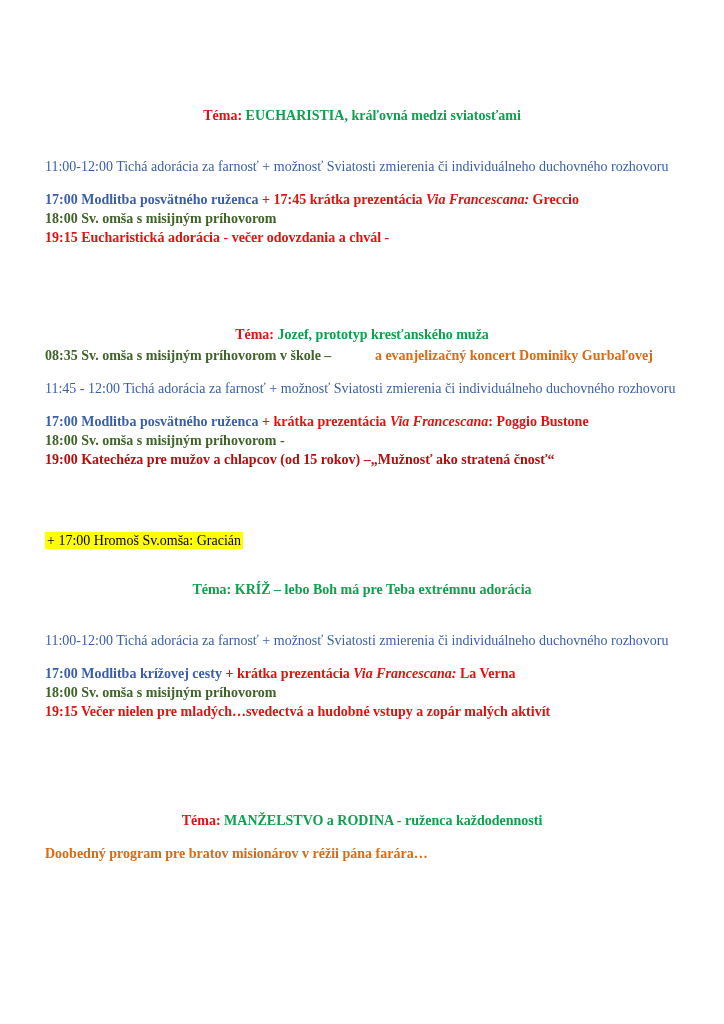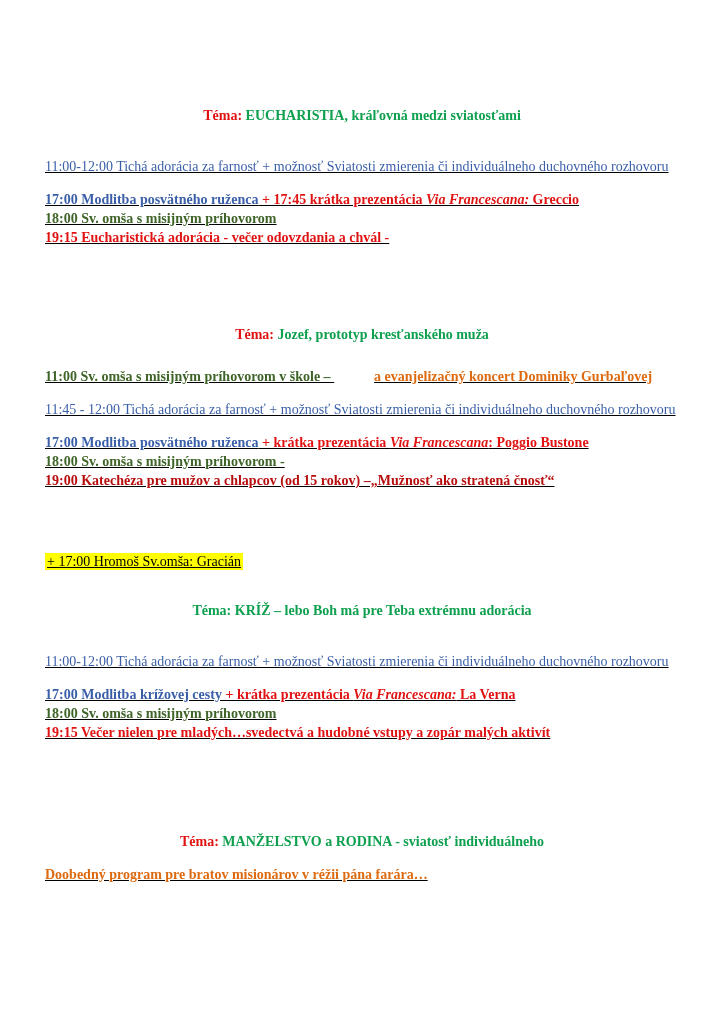--- a/index.html
+++ b/index.html
@@ -15,49 +15,49 @@
     line-height: 19px;
     overflow: hidden;
     color: #000000;
   }
   .doc-body { width: 634px; }
   .section { margin: 0; }
   .sec-2 { margin-top: 78px; }
   .sec-3 { margin-top: 30px; }
   .sec-4 { margin-top: 90px; }
   .heading { margin: 0 0 32px 0; text-align: center; font-weight: 700; }
-  .sec-2 .heading { margin-bottom: 23px; }
+  .sec-2 .heading { margin-bottom: 2px; }
   .sec-4 .heading { margin-bottom: 14px; }
-  .block { margin: 0 0 14px 0; text-decoration: underline; }
+  .block { margin: 0 0 14px 0; }
   .block-note { margin-top: 62px; }
   .spacer { display: inline-block; width: 40px; }
   .highlight { background: #ffff00; padding: 1px 2px; margin-top: 38px; }
   .seg-bold { font-weight: 700; }
   .seg-italic { font-style: italic; }
 </style>
 </head>
 <body>
 
 <div class="page">
   <div class="doc-body" id="doc-body">
       <div class="section sec-1">
         <p class="heading"><span class="seg-bold" style="color: rgb(224, 18, 18);">Téma: </span><span class="seg-bold" style="color: rgb(14, 160, 78);">EUCHARISTIA, kráľovná medzi sviatosťami</span></p>
         <p class="block block-adoration"><span style="color: rgb(58, 95, 168);">11:00-12:00 Tichá adorácia za farnosť + možnosť Sviatosti zmierenia či individuálneho duchovného rozhovoru</span></p>
         <p class="block block-schedule"><span class="seg-bold" style="color: rgb(58, 95, 168);">17:00 Modlitba posvätného ruženca</span><span class="seg-bold" style="color: rgb(224, 18, 18);"> + 17:45 krátka prezentácia </span><span class="seg-bold seg-italic" style="color: rgb(224, 18, 18);">Via Francescana:</span><span class="seg-bold" style="color: rgb(224, 18, 18);"> Greccio</span><br><span class="seg-bold" style="color: rgb(63, 100, 40);">18:00 Sv. omša s misijným príhovorom</span><br><span class="seg-bold" style="color: rgb(224, 18, 18);">19:15  Eucharistická adorácia - večer odovzdania a chvál -</span></p>
       </div>
       <div class="section sec-2">
         <p class="heading"><span class="seg-bold" style="color: rgb(224, 18, 18);">Téma: </span><span class="seg-bold" style="color: rgb(14, 160, 78);">Jozef, prototyp kresťanského muža</span></p>
-        <p class="block block-mass-school"><span class="seg-bold" style="color: rgb(63, 100, 40);">11:00 Sv. omša s misijným príhovorom v škole – </span><span class="spacer"></span><span class="seg-bold" style="color: rgb(221, 106, 16);">a evanjelizačný koncert Dominiky Gurbaľovej</span></p>
+        <p class="block block-mass-school"><span class="seg-bold" style="color: rgb(63, 100, 40);">08:35 Sv. omša s misijným príhovorom v škole – </span><span class="spacer"></span><span class="seg-bold" style="color: rgb(221, 106, 16);">a evanjelizačný koncert Dominiky Gurbaľovej</span></p>
         <p class="block block-adoration"><span style="color: rgb(58, 95, 168);">11:45 - 12:00 Tichá adorácia za farnosť + možnosť Sviatosti zmierenia či individuálneho duchovného rozhovoru</span></p>
         <p class="block block-schedule"><span class="seg-bold" style="color: rgb(58, 95, 168);">17:00 Modlitba posvätného ruženca</span><span class="seg-bold" style="color: rgb(224, 18, 18);"> + krátka prezentácia </span><span class="seg-bold seg-italic" style="color: rgb(224, 18, 18);">Via Francescana</span><span class="seg-bold" style="color: rgb(224, 18, 18);">: Poggio Bustone</span><br><span class="seg-bold" style="color: rgb(63, 100, 40);">18:00 Sv. omša s misijným príhovorom -</span><br><span class="seg-bold" style="color: rgb(184, 13, 13);">19:00 Katechéza pre mužov a chlapcov (od 15 rokov) –„Mužnosť ako stratená čnosť“</span></p>
         <p class="block block-note"><span class="highlight" style="color: rgb(0, 0, 0);">+ 17:00 Hromoš Sv.omša: Gracián</span></p>
       </div>
       <div class="section sec-3">
         <p class="heading"><span class="seg-bold" style="color: rgb(14, 160, 78);">Téma: KRÍŽ – lebo Boh má pre Teba extrémnu adorácia</span></p>
         <p class="block block-adoration"><span style="color: rgb(58, 95, 168);">11:00-12:00 Tichá adorácia za farnosť + možnosť Sviatosti zmierenia či individuálneho duchovného rozhovoru</span></p>
         <p class="block block-schedule"><span class="seg-bold" style="color: rgb(58, 95, 168);">17:00 Modlitba krížovej cesty</span><span class="seg-bold" style="color: rgb(224, 18, 18);"> + krátka prezentácia </span><span class="seg-bold seg-italic" style="color: rgb(224, 18, 18);">Via Francescana:</span><span class="seg-bold" style="color: rgb(224, 18, 18);"> La Verna</span><br><span class="seg-bold" style="color: rgb(63, 100, 40);">18:00 Sv. omša s misijným príhovorom</span><br><span class="seg-bold" style="color: rgb(224, 18, 18);">19:15  Večer nielen pre mladých…svedectvá a hudobné vstupy a zopár malých aktivít</span></p>
       </div>
       <div class="section sec-4">
-        <p class="heading"><span class="seg-bold" style="color: rgb(224, 18, 18);">Téma: </span><span class="seg-bold" style="color: rgb(14, 160, 78);">MANŽELSTVO a RODINA - sviatosť individuálneho</span></p>
+        <p class="heading"><span class="seg-bold" style="color: rgb(224, 18, 18);">Téma: </span><span class="seg-bold" style="color: rgb(14, 160, 78);">MANŽELSTVO a RODINA - ruženca každodennosti</span></p>
         <p class="block block-intro"><span class="seg-bold" style="color: rgb(221, 106, 16);">Doobedný program pre bratov misionárov v réžii pána farára…</span></p>
       </div>
     </div>
 </div>
 
 </body></html>

